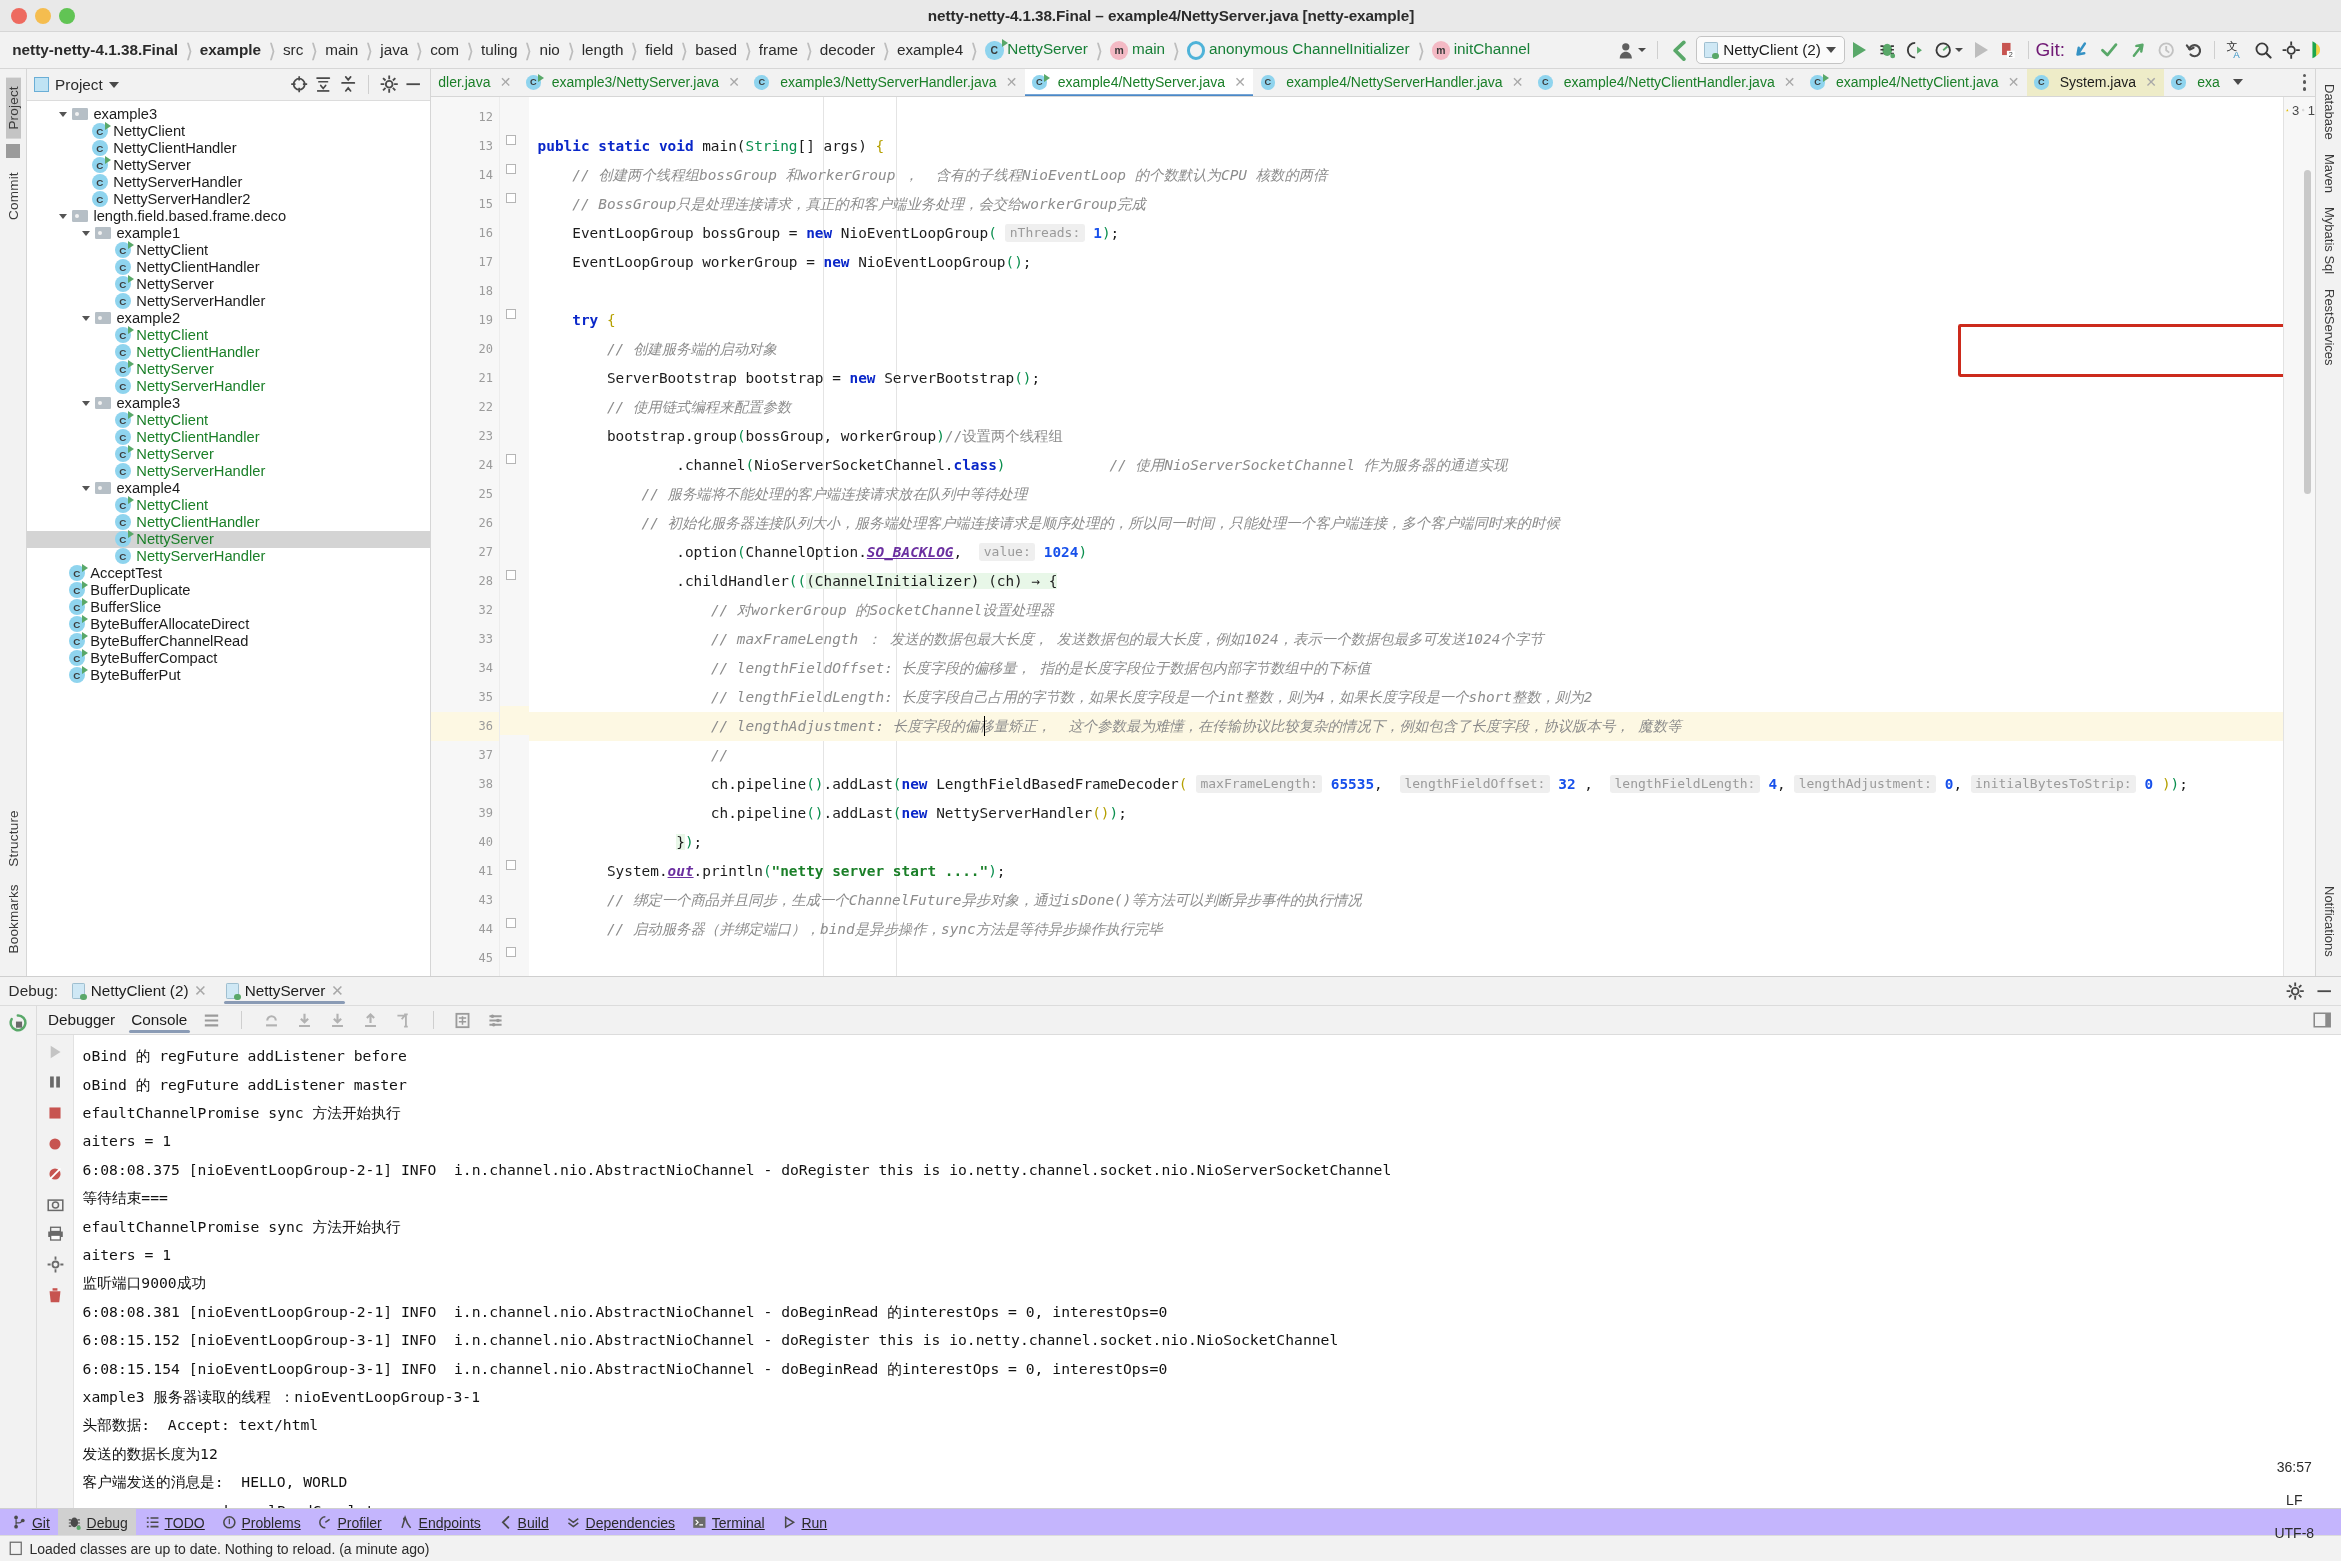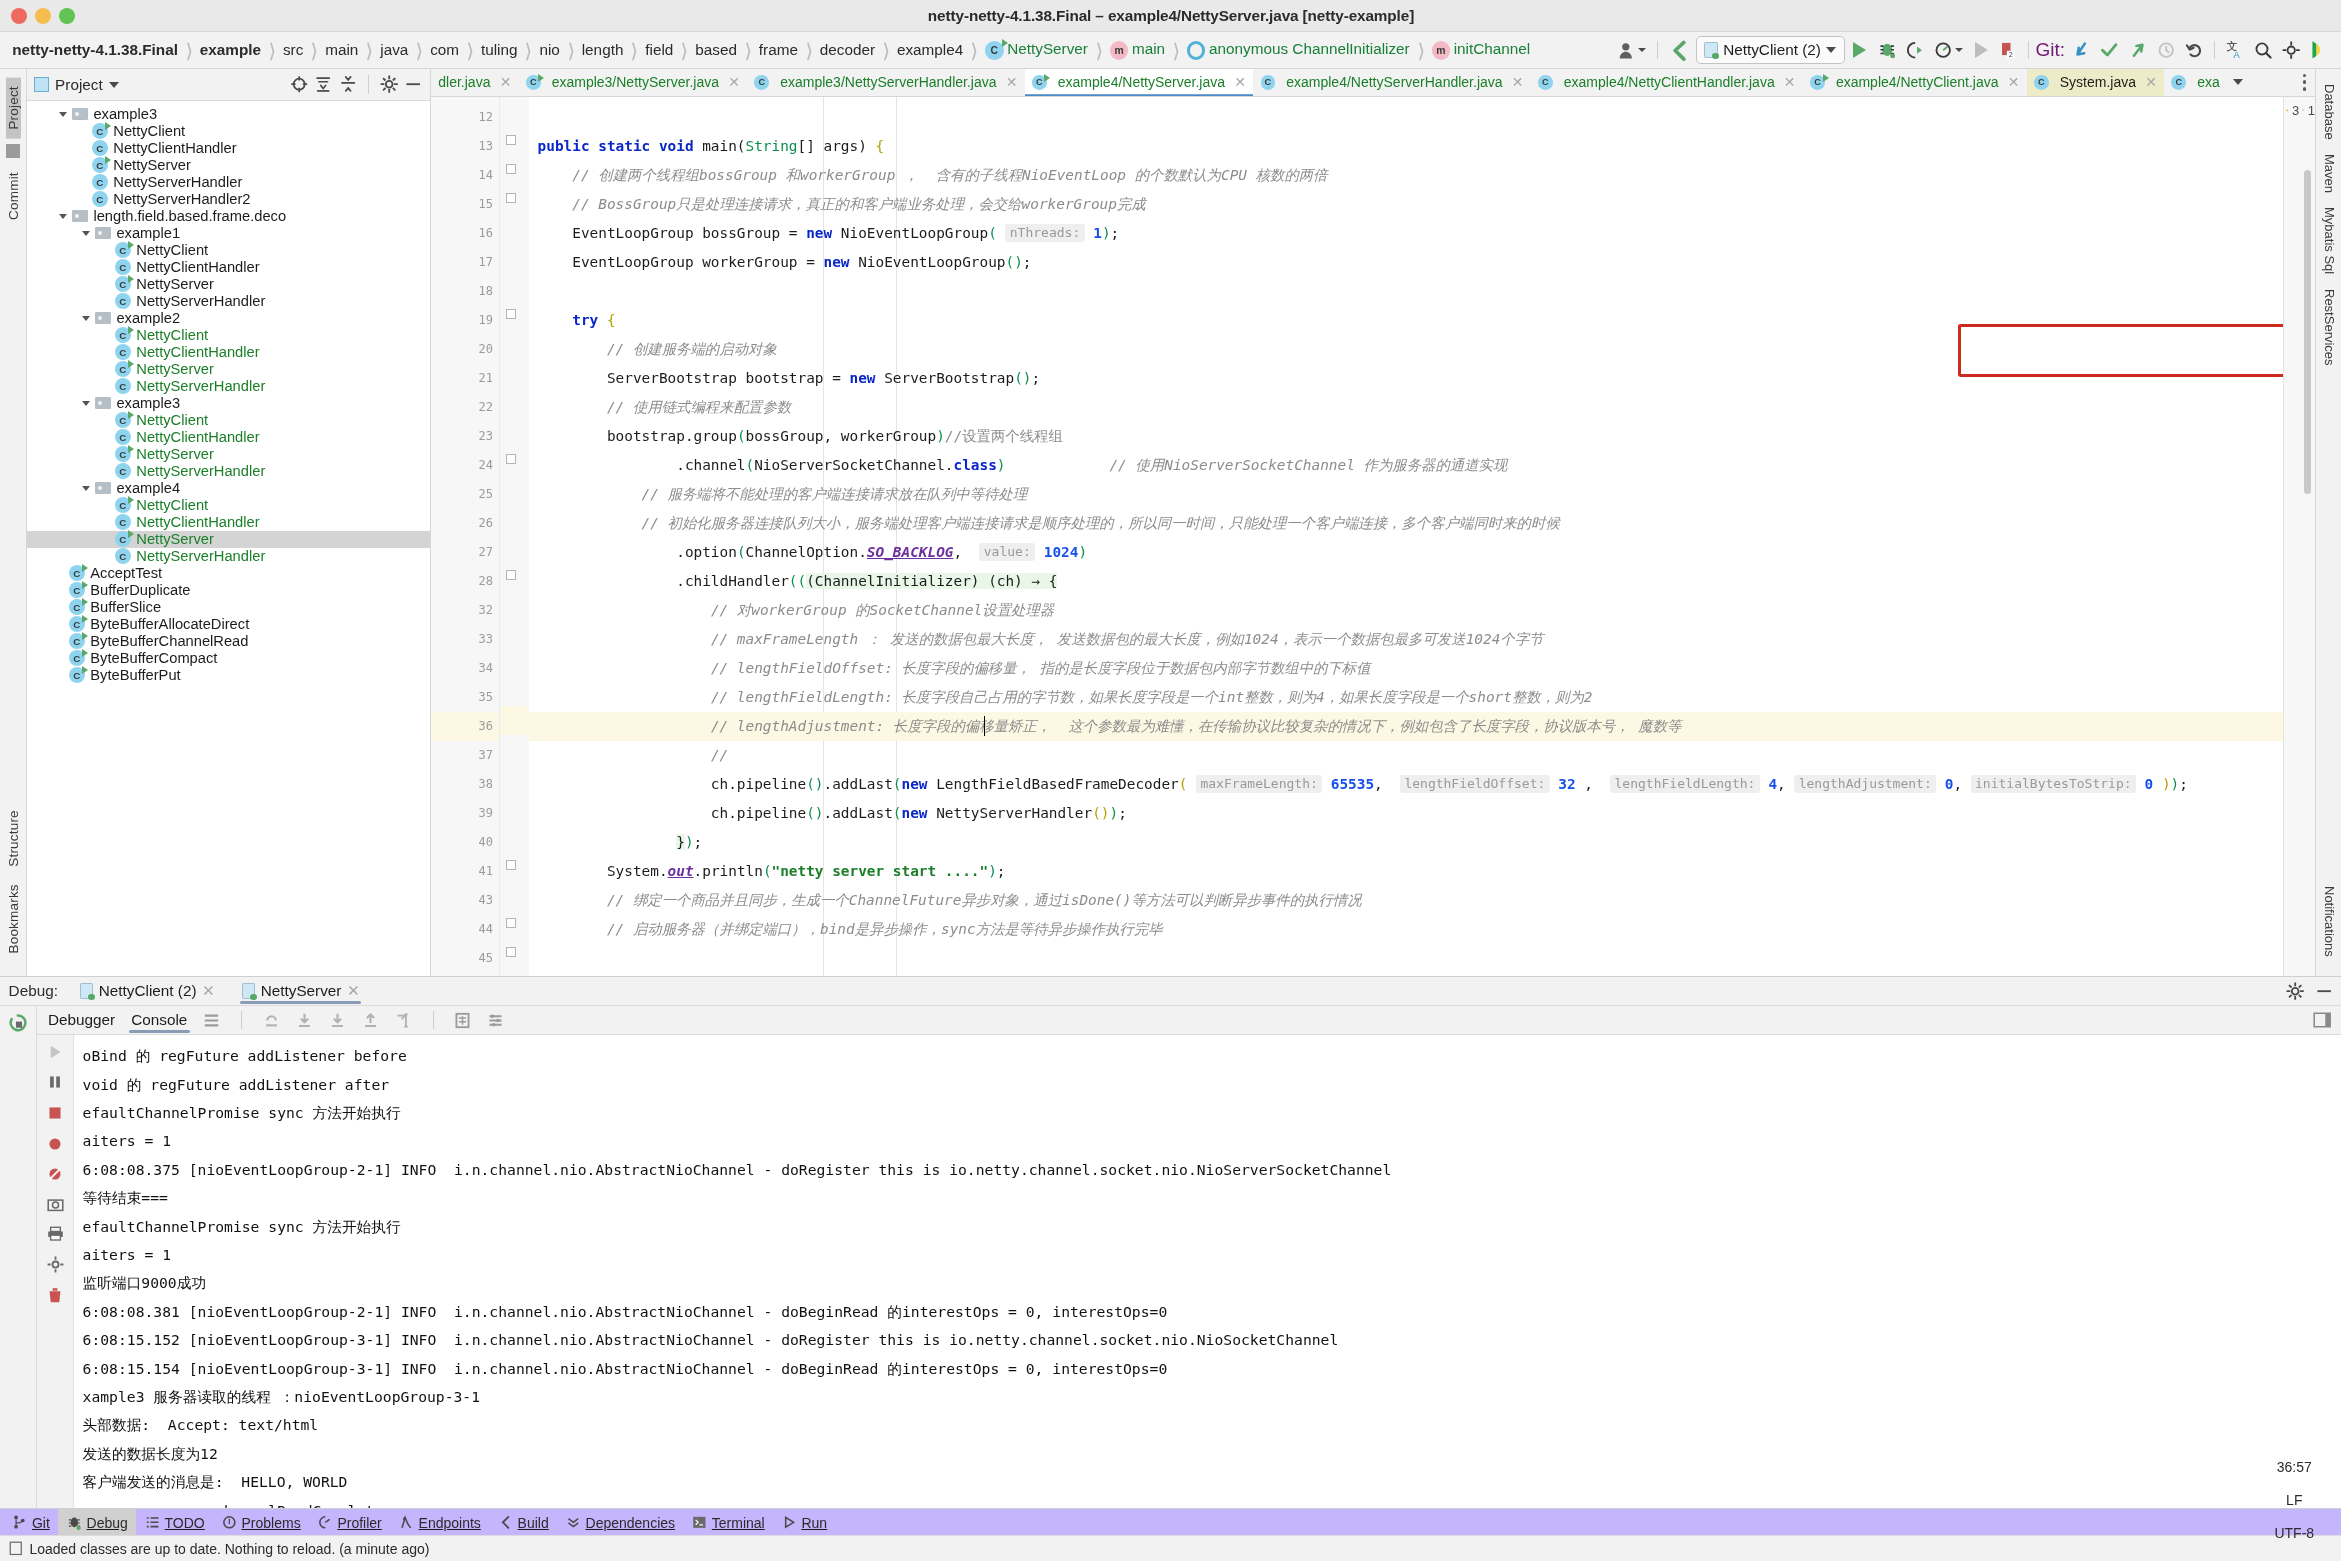--- a/index.html
+++ b/index.html
@@ -185,21 +185,21 @@
     font-size:13px; color:#3a3a3a; padding:7.3px 0; white-space:nowrap;
   }
   .rrail-bot{ margin-top:auto; padding-bottom:12.2px; }
 
   
   .debug{
     height:532px; flex:0 0 532px; background:#f2f2f2; border-top:0.6px solid #cfcfcf;
     display:flex; flex-direction:column;
   }
   .debug-head{
-    height:29px; display:flex; align-items:center; padding:0 8.6px; gap:17px; flex:0 0 29px;
+    height:29px; display:flex; align-items:center; padding:0 8.6px; gap:9px; flex:0 0 29px;
     border-bottom:0.6px solid #dcdcdc;
   }
   .debug-head .lab{ font-size:15.3px; color:#2b2b2b; }
   .dtab{ display:flex; align-items:center; gap:5.5px; font-size:15.3px; color:#1c1c1c; padding:0 4.9px; height:29px; position:relative;}
   .dtab.active:after{ content:""; position:absolute; left:3.7px; right:3.7px; bottom:1.2px; height:3.1px; background:#8a9bb5; border-radius:1.8px;}
   .dtab .appico{ width:13.5px;height:16px;background:#cfe8f5;border:1.2px solid #9fbfd0;border-radius:1.2px;position:relative;}
   .dtab .appico:after{content:"";position:absolute;right:-2.4px;bottom:-2.4px;width:6.7px;height:6.7px;border-radius:50%;background:#59a869;}
   .dtab .x{ color:#a8a8a8; }
   .debug-head .rt{ margin-left:auto; display:flex; align-items:center; gap:11px; }
 
@@ -980,21 +980,21 @@
             </span>
             <span>
               <svg width="16" height="17" viewBox="0 0 26 28">
                   <path d="M4 7h18l-2 18H6z" fill="#c75450"></path>
                   <rect x="9" y="2" width="8" height="4" fill="#c75450"></rect>
                 </svg>
             </span>
           </div>
           <div class="console" id="console">
               <div class="cl">oBind 的 regFuture addListener before</div>
-              <div class="cl">void 的 regFuture addListener after</div>
+              <div class="cl">oBind 的 regFuture addListener master</div>
               <div class="cl">efaultChannelPromise sync 方法开始执行</div>
               <div class="cl">aiters = 1</div>
               <div class="cl">6:08:08.375 [nioEventLoopGroup-2-1] INFO  i.n.channel.nio.AbstractNioChannel - doRegister this is io.netty.channel.socket.nio.NioServerSocketChannel</div>
               <div class="cl">等待结束===</div>
               <div class="cl">efaultChannelPromise sync 方法开始执行</div>
               <div class="cl">aiters = 1</div>
               <div class="cl">监听端口9000成功</div>
               <div class="cl">6:08:08.381 [nioEventLoopGroup-2-1] INFO  i.n.channel.nio.AbstractNioChannel - doBeginRead 的interestOps = 0, interestOps=0</div>
               <div class="cl">6:08:15.152 [nioEventLoopGroup-3-1] INFO  i.n.channel.nio.AbstractNioChannel - doRegister this is io.netty.channel.socket.nio.NioSocketChannel</div>
               <div class="cl">6:08:15.154 [nioEventLoopGroup-3-1] INFO  i.n.channel.nio.AbstractNioChannel - doBeginRead 的interestOps = 0, interestOps=0</div>

